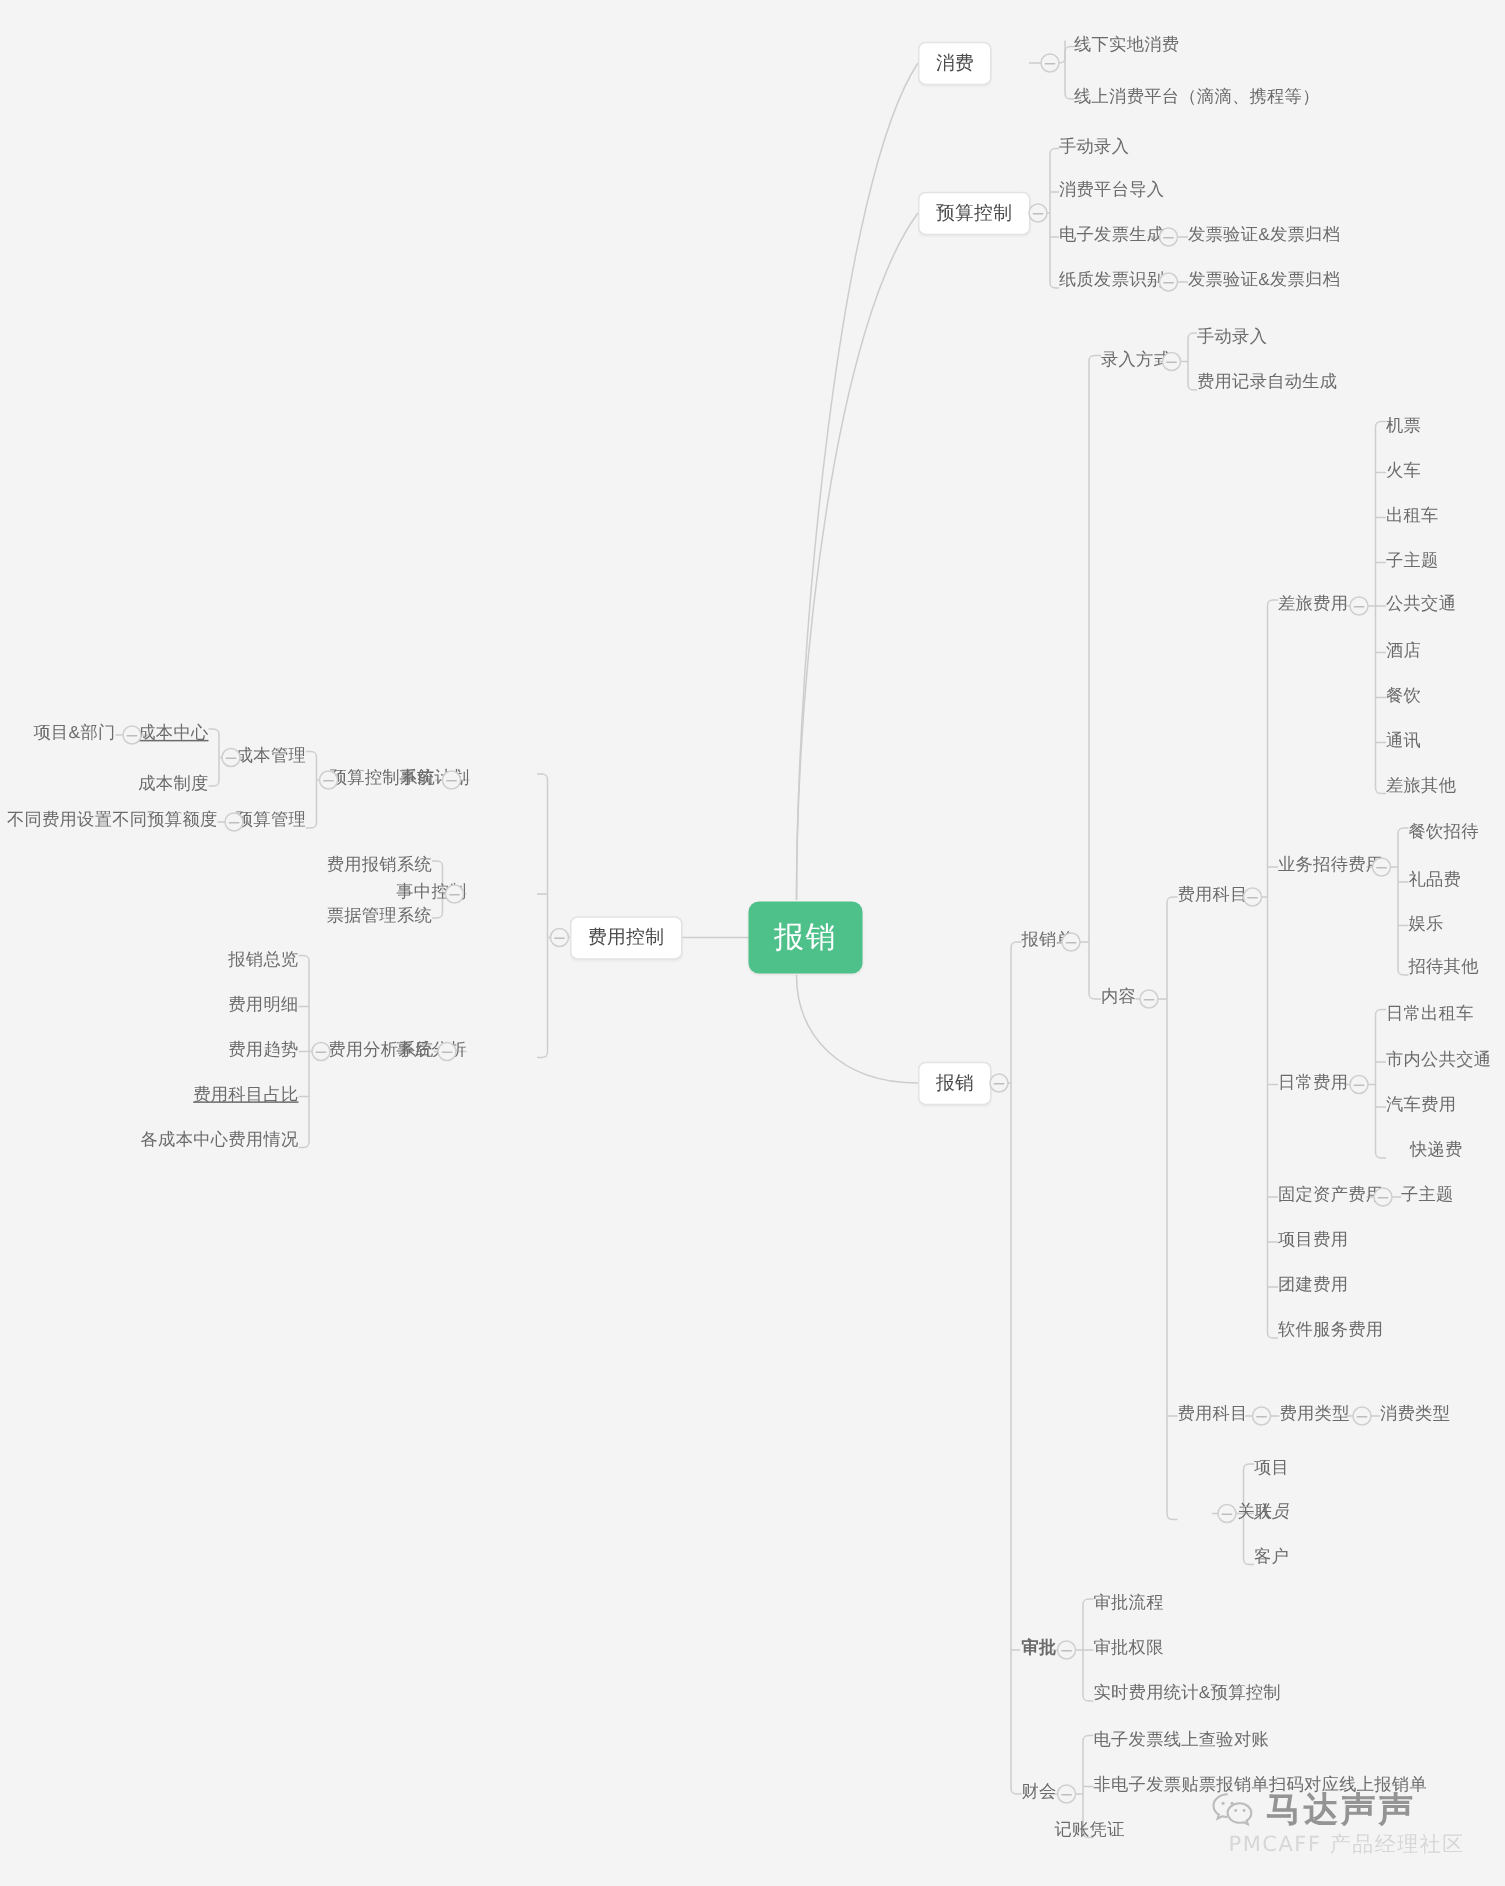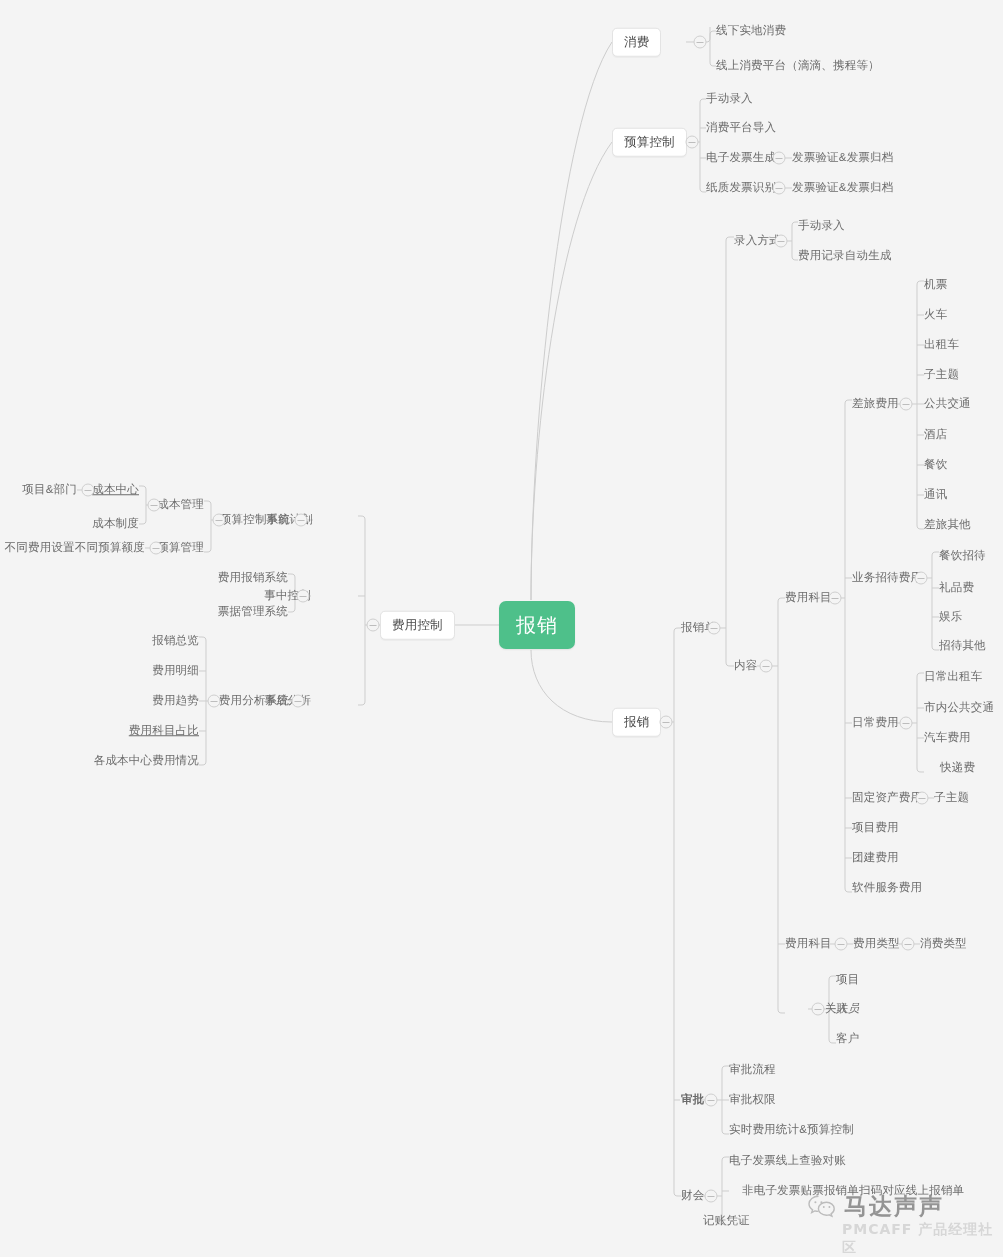--- a/index.html
+++ b/index.html
@@ -78,21 +78,21 @@
   }
   #watermark .wm-main{left:6px;top:10px;}
   #watermark .wm-sub{left:18px;top:40px;opacity:.38;}
   .wm-text{
     font-family:"DejaVu Sans","Liberation Sans",sans-serif;
     font-size:23px;color:#8a8a8a;letter-spacing:2px;
     font-weight:700;
   }
   .wm-subtext{
     font-family:"DejaVu Sans","Liberation Sans",sans-serif;
-    font-size:14px;color:#9e9e9e;letter-spacing:1px;font-weight:700;margin-left:23px;
+    font-size:14px;color:#9e9e9e;letter-spacing:1px;font-weight:400;
   }
   .wechat-icon{display:block;}
 </style>
 </head>
 <body>
 
 <div id="canvas">
 
   <svg id="links" viewBox="0 0 1003 1257" xmlns="http://www.w3.org/2000/svg">
     <g fill="none" stroke="#cdcdcd" stroke-width="1">
@@ -352,21 +352,21 @@
 
   <div class="node leaf" style="left:681px;top:1100px;font-weight:bold;">审批</div>
   <div class="toggle" style="left:711px;top:1100px;"></div>
   <div class="node leaf" style="left:729px;top:1070px;">审批流程</div>
   <div class="node leaf" style="left:729px;top:1100px;">审批权限</div>
   <div class="node leaf" style="left:729px;top:1130px;">实时费用统计&amp;预算控制</div>
 
   <div class="node leaf" style="left:681px;top:1196px;">财会</div>
   <div class="toggle" style="left:711px;top:1196px;"></div>
   <div class="node leaf" style="left:729px;top:1161px;">电子发票线上查验对账</div>
-  <div class="node leaf" style="left:729px;top:1191px;margin-left:13px;">非电子发票贴票报销单扫码对应线上报销单</div>
+  <div class="node leaf" style="left:729px;top:1191px;">非电子发票贴票报销单扫码对应线上报销单</div>
   <div class="node leaf" style="left:703px;top:1221px;">记账凭证</div>
 
   <div class="node boxed" style="left:380px;top:625px;">费用控制</div>
   <div class="toggle" style="left:373px;top:625px;"></div>
 
   <div class="node leaf" style="left:313px;top:520px;transform:translate(-100%,-50%);">事前计划</div>
   <div class="toggle" style="left:301px;top:520px;"></div>
   <div class="node leaf" style="left:290px;top:520px;transform:translate(-100%,-50%);">预算控制系统</div>
   <div class="toggle" style="left:219px;top:520px;"></div>
 

